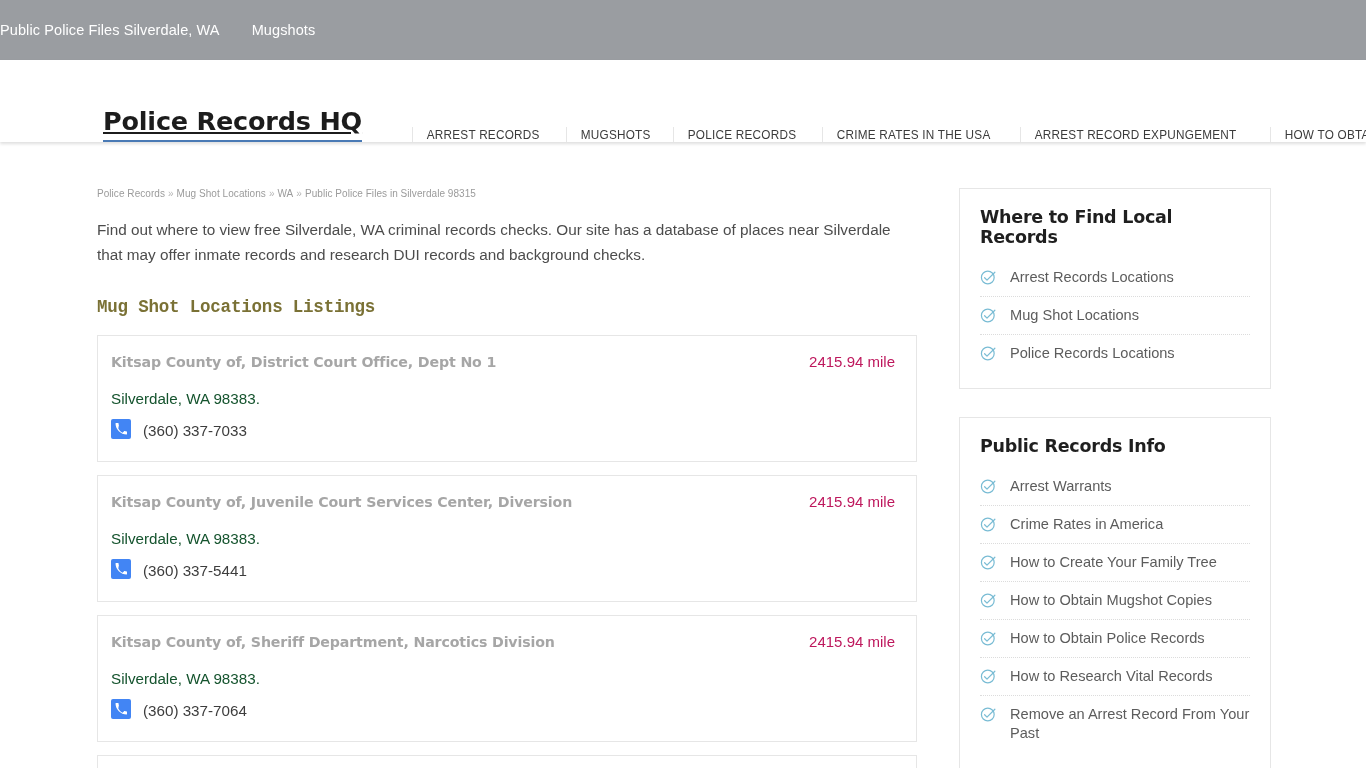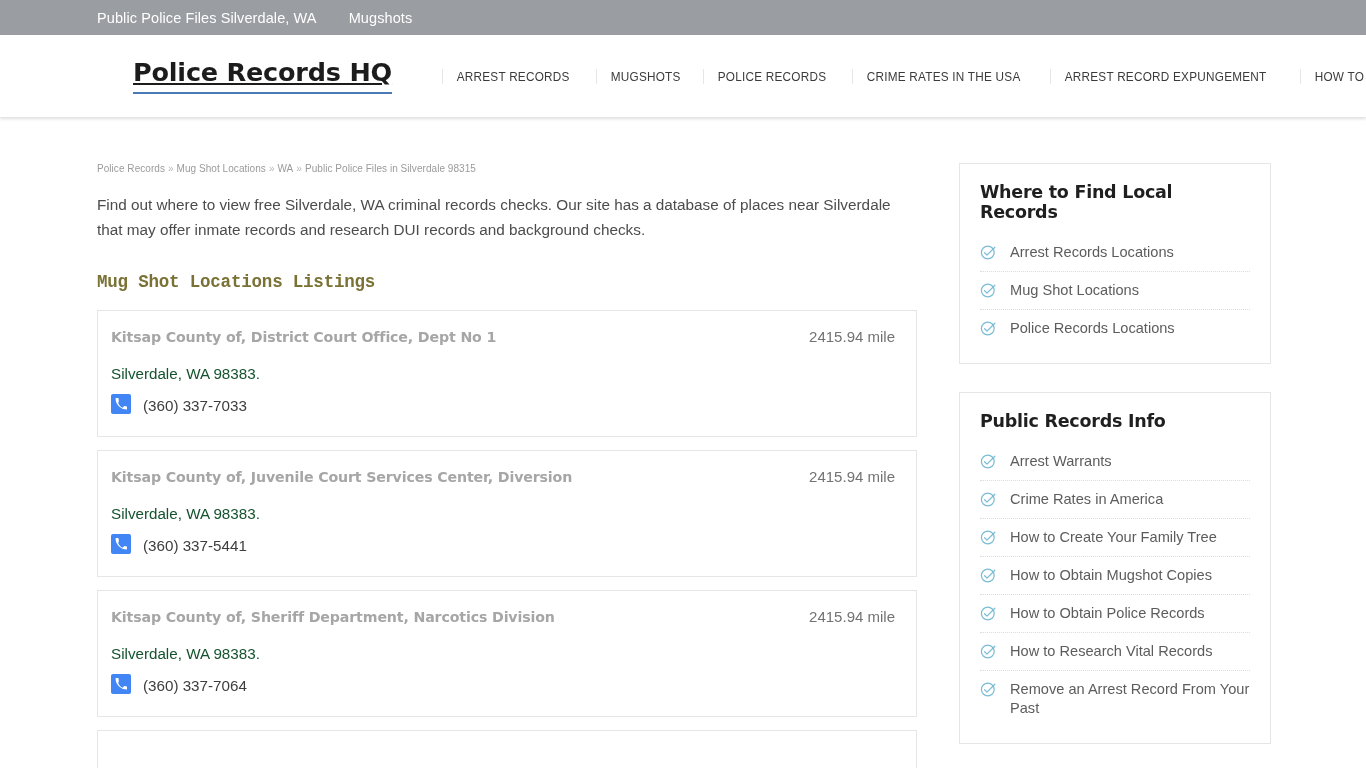--- a/index.html
+++ b/index.html
@@ -6,45 +6,43 @@
   html, body {
     width: 1366px;
     height: 768px;
     overflow: hidden;
     background: #ffffff;
     font-family: "Liberation Sans", sans-serif;
   }
 
   
   .topbar {
-    height: 35px;
+    height: 60px;
     background: #9a9da1;
     display: flex;
     align-items: center;
-    padding-left: 97px;
   }
   .topbar a {
     color: #ffffff;
     font-size: 14.5px;
     text-decoration: none;
     margin-right: 32px;
     letter-spacing: .1px;
     white-space: nowrap;
   }
 
   
   .header {
     height: 82px;
     background: #ffffff;
     display: flex;
-    align-items: center;
+    align-items: flex-end;
     box-shadow: 0 2px 3px rgba(0,0,0,.13);
     position: relative;
     z-index: 5;
-    padding-left: 30px;
   }
   .brand-wrap {
     width: 412px;
     display: flex;
     align-items: center;
     padding-left: 103px;
     flex: 0 0 auto;
   }
   .brand {
     font-family: "DejaVu Sans", sans-serif;
@@ -142,21 +140,21 @@
   .listing-name {
     font-family: "DejaVu Sans", sans-serif;
     font-size: 14.2px;
     font-weight: 700;
     color: #a6a6a6;
     letter-spacing: -.15px;
     text-decoration: none;
   }
   .listing-dist {
     font-size: 15px;
-    color: #737373;
+    color: #be185d;
     white-space: nowrap;
     padding-right: 5px;
   }
   .listing-addr {
     font-size: 15.2px;
     color: #14532d;
     margin-top: 20px;
   }
   .listing-phone {
     display: flex;

